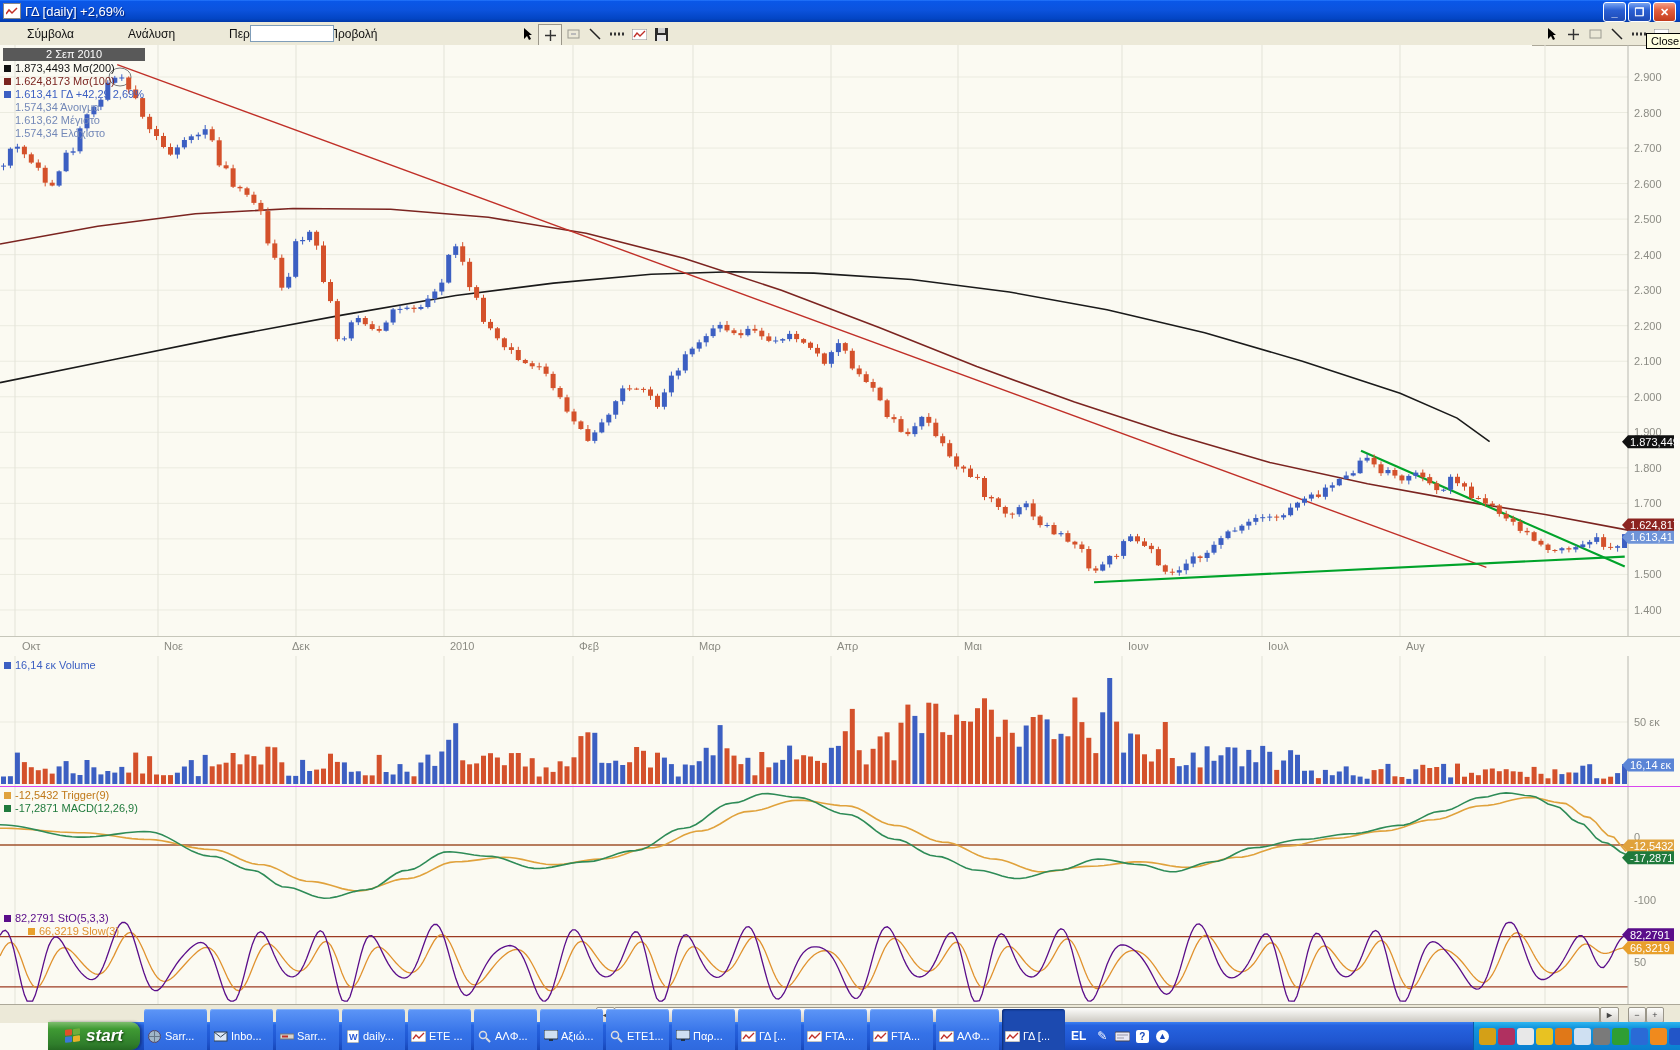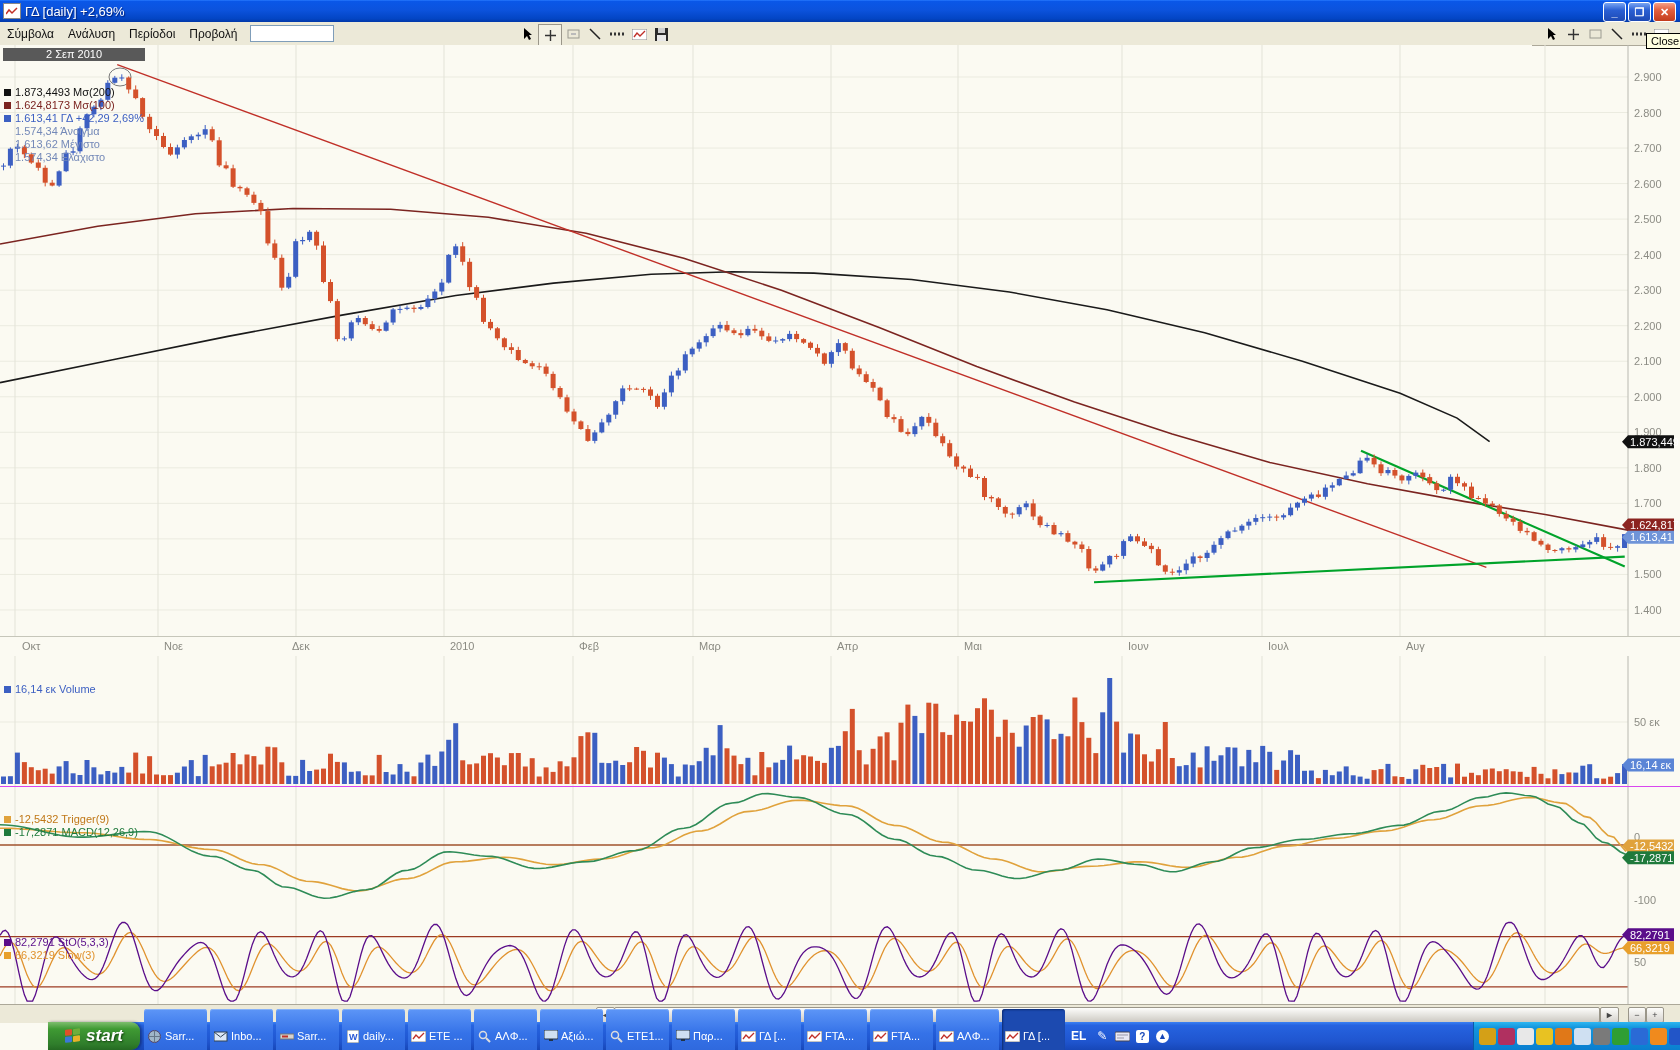--- a/index.html
+++ b/index.html
@@ -14,30 +14,30 @@
     display:flex;align-items:center;justify-content:center;}
   #titletext{font-weight:normal;font-size:13px;text-shadow:1px 1px 1px #00227a;}
   .winbtn{width:21px;height:18px;margin-left:2px;border-radius:3px;border:1px solid #fff;
     color:#fff;font-size:11px;font-weight:bold;display:flex;align-items:center;justify-content:center;
     background:linear-gradient(#79a5f3,#2a5fd3 40%,#1d49b4);}
   .winbtn.close{background:linear-gradient(#f5a088,#e25e3d 40%,#c33c1d);}
   #winbtns{position:absolute;right:4px;top:2px;display:flex;}
   
   #menubar{left:0;top:22px;width:1680px;height:23px;background:#ece9d8;border-bottom:1px solid #aca899;
     display:flex;align-items:center;font-size:12px;color:#111;}
-  .menuitem{padding:3px 7px;}
+  .menuitem{padding:3px 27px;}
   #menuinput{position:absolute;left:250px;top:25px;width:78px;height:15px;border:1px solid #7f9db9;
     background:#fff;font-size:11px;padding:0 2px;}
   .tbico{width:22px;height:20px;display:flex;align-items:center;justify-content:center;color:#333;}
   .tbico.pressed{background:#f3f1e4;border:1px solid #9a968a;}
   #tooltip{left:1646px;top:33px;background:#ffffe1;border:1px solid #000;font-size:11px;
     padding:1px 4px;color:#000;z-index:50;}
   
   .pane{left:0;background:#fbfaf2;}
-  .legendrow{position:absolute;font-size:11px;white-space:nowrap;margin-top:24px;}
+  .legendrow{position:absolute;font-size:11px;white-space:nowrap;}
   .sq{display:inline-block;width:7px;height:7px;margin-right:4px;}
   #datebox{left:3px;top:48px;width:142px;height:13px;background:#595959;color:#fff;
     font-size:11px;text-align:center;line-height:13px;}
   #monthstrip{left:0;top:636px;width:1680px;height:20px;background:#fbfaf2;
     border-top:1px solid #c6c6ba;border-bottom:1px solid #c6c6ba;}
   .monthlbl{position:absolute;top:3px;font-size:11px;color:#8a8a82;}
   #scrollrow{left:0;top:1004px;width:1680px;height:18px;background:#ece9d8;border-top:1px solid #aca899;}
   .sbtn{position:absolute;top:2px;height:14px;background:linear-gradient(#fdfdfb,#d6d3ce);
     border:1px solid #9a968a;border-radius:2px;font-size:9px;color:#444;
     display:flex;align-items:center;justify-content:center;}
@@ -1028,21 +1028,21 @@
         <path d="M0.0,45.0L2.7,39.5L5.4,35.1L8.1,32.2L10.9,31.3L13.6,32.7L16.3,36.4L19.0,42.1L21.7,49.1L24.4,56.7L27.1,64.1L29.8,69.8L32.6,74.3L35.3,76.4L38.0,76.1L40.7,73.5L43.4,69.0L46.1,63.3L48.8,57.0L51.6,50.8L54.3,45.4L57.0,41.1L59.7,38.2L62.4,36.8L65.1,36.7L67.8,37.7L70.5,39.6L73.3,42.1L76.0,45.0L78.7,48.1L81.4,51.2L84.1,54.2L86.8,57.0L89.5,59.5L92.3,61.5L95.0,62.9L97.7,63.4L100.4,62.9L103.1,61.4L105.8,58.6L108.5,54.8L111.2,50.0L114.0,44.6L116.7,38.9L119.4,33.4L122.1,28.6L124.8,24.8L127.5,22.4L130.2,21.5L133.0,22.4L135.7,24.9L138.4,29.0L141.1,34.2L143.8,40.1L146.5,46.4L149.2,52.6L151.9,58.2L154.7,62.9L157.4,66.6L160.1,69.0L162.8,70.2L165.5,70.3L168.2,69.4L170.9,67.7L173.7,65.4L176.4,62.7L179.1,59.8L181.8,56.8L184.5,53.8L187.2,50.8L189.9,47.9L192.6,45.1L195.4,42.5L198.1,40.1L200.8,38.2L203.5,36.8L206.2,36.3L208.9,36.7L211.6,38.2L214.4,40.9L217.1,44.8L219.8,49.7L222.5,55.4L225.2,61.5L227.9,67.4L230.6,72.4L233.3,76.3L236.1,79.0L238.8,79.7L241.5,78.5L244.2,75.3L246.9,70.4L249.6,64.2L252.3,57.5L255.1,50.6L257.8,44.4L260.5,39.2L263.2,35.4L265.9,33.3L268.6,32.7L271.3,33.7L274.0,35.9L276.8,38.9L279.5,42.4L282.2,46.1L284.9,49.7L287.6,52.9L290.3,55.8L293.0,58.0L295.8,59.5L298.5,60.1L301.2,59.8L303.9,58.5L306.6,56.0L309.3,52.6L312.0,48.3L314.7,43.5L317.5,38.7L320.2,34.5L322.9,31.6L325.6,30.5L328.3,31.5L331.0,34.7L333.7,39.9L336.5,46.8L339.2,54.4L341.9,62.0L344.6,68.2L347.3,73.0L350.0,75.8L352.7,76.1L355.4,73.9L358.2,69.6L360.9,63.8L363.6,57.4L366.3,51.0L369.0,45.2L371.7,40.7L374.4,37.7L377.2,36.2L379.9,36.2L382.6,37.5L385.3,39.7L388.0,42.5L390.7,45.6L393.4,48.8L396.1,52.0L398.9,54.9L401.6,57.5L404.3,59.6L407.0,61.1L409.7,61.9L412.4,61.7L415.1,60.4L417.9,58.1L420.6,54.6L423.3,50.3L426.0,45.2L428.7,39.8L431.4,34.6L434.1,29.9L436.8,26.3L439.6,24.1L442.3,23.6L445.0,24.9L447.7,27.9L450.4,32.5L453.1,38.2L455.8,44.7L458.6,51.4L461.3,57.8L464.0,63.5L466.7,68.1L469.4,71.4L472.1,73.4L474.8,73.9L477.5,73.1L480.3,71.3L483.0,68.7L485.7,65.5L488.4,62.0L491.1,58.5L493.8,55.1L496.5,51.9L499.3,48.9L502.0,46.2L504.7,43.9L507.4,41.9L510.1,40.3L512.8,39.1L515.5,38.5L518.2,38.6L521.0,39.4L523.7,41.2L526.4,44.0L529.1,47.7L531.8,52.2L534.5,57.3L537.2,62.8L540.0,68.1L542.7,72.9L545.4,76.7L548.1,79.1L550.8,79.8L553.5,78.7L556.2,75.8L558.9,71.3L561.7,65.4L564.4,58.8L567.1,51.8L569.8,45.2L572.5,39.4L575.2,34.9L577.9,31.9L580.7,30.5L583.4,30.7L586.1,32.3L588.8,35.1L591.5,38.5L594.2,42.3L596.9,46.2L599.6,49.9L602.4,53.2L605.1,56.0L607.8,58.1L610.5,59.5L613.2,60.2L615.9,59.9L618.6,58.7L621.4,56.4L624.1,53.2L626.8,49.2L629.5,44.6L632.2,40.0L634.9,35.7L637.6,32.5L640.3,30.9L643.1,31.3L645.8,33.8L648.5,38.5L651.2,44.8L653.9,52.2L656.6,59.9L659.3,66.6L662.1,71.7L664.8,75.3L667.5,76.3L670.2,74.7L672.9,70.9L675.6,65.3L678.3,58.8L681.0,52.1L683.8,46.0L686.5,41.1L689.2,37.7L691.9,35.9L694.6,35.8L697.3,37.0L700.0,39.3L702.8,42.3L705.5,45.6L708.2,49.0L710.9,52.2L713.6,55.1L716.3,57.6L719.0,59.5L721.7,60.6L724.5,61.0L727.2,60.3L729.9,58.6L732.6,55.9L735.3,52.1L738.0,47.5L740.7,42.5L743.5,37.4L746.2,32.8L748.9,29.0L751.6,26.6L754.3,25.9L757.0,27.0L759.7,30.0L762.4,34.6L765.2,40.5L767.9,47.2L770.6,54.2L773.3,60.9L776.0,66.8L778.7,71.5L781.4,74.6L784.2,76.2L786.9,76.2L789.6,74.7L792.3,72.1L795.0,68.6L797.7,64.6L800.4,60.5L803.1,56.4L805.9,52.6L808.6,49.2L811.3,46.4L814.0,44.0L816.7,42.2L819.4,40.9L822.1,40.0L824.9,39.7L827.6,39.9L830.3,40.7L833.0,42.1L835.7,44.3L838.4,47.2L841.1,50.8L843.8,55.0L846.6,59.7L849.3,64.4L852.0,69.0L854.7,73.0L857.4,76.1L860.1,77.9L862.8,78.2L865.6,76.9L868.3,73.8L871.0,69.3L873.7,63.5L876.4,57.0L879.1,50.1L881.8,43.5L884.5,37.5L887.3,32.8L890.0,29.4L892.7,27.7L895.4,27.6L898.1,29.0L900.8,31.7L903.5,35.2L906.3,39.2L909.0,43.5L911.7,47.5L914.4,51.3L917.1,54.4L919.8,57.0L922.5,58.8L925.2,60.0L928.0,60.3L930.7,59.9L933.4,58.6L936.1,56.4L938.8,53.3L941.5,49.5L944.2,45.2L947.0,40.7L949.7,36.6L952.4,33.3L955.1,31.5L957.8,31.4L960.5,33.4L963.2,37.5L965.9,43.3L968.7,50.5L971.4,58.1L974.1,65.1L976.8,70.6L979.5,74.8L982.2,76.5L984.9,75.7L987.7,72.4L990.4,67.2L993.1,60.8L995.8,53.9L998.5,47.4L1001.2,42.0L1003.9,38.1L1006.6,35.9L1009.4,35.4L1012.1,36.4L1014.8,38.6L1017.5,41.6L1020.2,45.0L1022.9,48.5L1025.6,51.9L1028.4,54.8L1031.1,57.3L1033.8,59.1L1036.5,60.2L1039.2,60.4L1041.9,59.5L1044.6,57.7L1047.3,54.8L1050.1,50.9L1052.8,46.4L1055.5,41.5L1058.2,36.7L1060.9,32.5L1063.6,29.5L1066.3,28.0L1069.1,28.4L1071.8,30.6L1074.5,34.7L1077.2,40.4L1079.9,47.1L1082.6,54.2L1085.3,61.3L1088.0,67.5L1090.8,72.5L1093.5,75.9L1096.2,77.5L1098.9,77.4L1101.6,75.5L1104.3,72.4L1107.0,68.3L1109.8,63.6L1112.5,58.8L1115.2,54.1L1117.9,50.0L1120.6,46.5L1123.3,43.7L1126.0,41.6L1128.7,40.3L1131.5,39.6L1134.2,39.5L1136.9,40.0L1139.6,40.9L1142.3,42.3L1145.0,44.3L1147.7,46.8L1150.5,49.9L1153.2,53.4L1155.9,57.2L1158.6,61.3L1161.3,65.4L1164.0,69.1L1166.7,72.2L1169.4,74.4L1172.2,75.4L1174.9,74.9L1177.6,73.0L1180.3,69.6L1183.0,64.8L1185.7,59.0L1188.4,52.5L1191.2,45.8L1193.9,39.3L1196.6,33.6L1199.3,29.1L1202.0,25.9L1204.7,24.4L1207.4,24.5L1210.1,26.1L1212.9,29.0L1215.6,32.9L1218.3,37.3L1221.0,41.9L1223.7,46.4L1226.4,50.5L1229.1,54.0L1231.9,56.8L1234.6,58.9L1237.3,60.2L1240.0,60.8L1242.7,60.7L1245.4,59.8L1248.1,58.2L1250.8,55.8L1253.6,52.8L1256.3,49.1L1259.0,45.0L1261.7,40.8L1264.4,37.0L1267.1,33.9L1269.8,32.0L1272.6,31.9L1275.3,33.6L1278.0,37.3L1280.7,42.8L1283.4,49.5L1286.1,57.0L1288.8,64.2L1291.5,69.9L1294.3,74.3L1297.0,76.7L1299.7,76.5L1302.4,73.8L1305.1,69.0L1307.8,62.8L1310.5,55.9L1313.3,49.1L1316.0,43.2L1318.7,38.7L1321.4,35.9L1324.1,35.0L1326.8,35.6L1329.5,37.6L1332.2,40.5L1335.0,44.0L1337.7,47.6L1340.4,51.1L1343.1,54.2L1345.8,56.8L1348.5,58.7L1351.2,59.8L1354.0,60.0L1356.7,59.2L1359.4,57.4L1362.1,54.5L1364.8,50.8L1367.5,46.3L1370.2,41.6L1372.9,37.0L1375.7,33.2L1378.4,30.5L1381.1,29.5L1383.8,30.5L1386.5,33.4L1389.2,38.1L1391.9,44.3L1394.7,51.4L1397.4,58.7L1400.1,65.6L1402.8,71.0L1405.5,75.2L1408.2,77.5L1410.9,77.8L1413.6,76.2L1416.4,73.0L1419.1,68.5L1421.8,63.3L1424.5,57.9L1427.2,52.7L1429.9,48.1L1432.6,44.3L1435.4,41.4L1438.1,39.4L1440.8,38.4L1443.5,38.3L1446.2,38.8L1448.9,39.8L1451.6,41.4L1454.3,43.4L1457.1,45.8L1459.8,48.5L1462.5,51.5L1465.2,54.9L1467.9,58.3L1470.6,61.8L1473.3,65.1L1476.1,68.0L1478.8,70.2L1481.5,71.4L1484.2,71.5L1486.9,70.2L1489.6,67.6L1492.3,63.7L1495.0,58.7L1497.8,52.7L1500.5,46.4L1503.2,40.0L1505.9,33.9L1508.6,29.0L1511.3,25.2L1514.0,22.6L1516.8,21.7L1519.5,22.3L1522.2,24.5L1524.9,28.0L1527.6,32.3L1530.3,37.2L1533.0,42.3L1535.7,47.1L1538.5,51.5L1541.2,55.3L1543.9,58.2L1546.6,60.3L1549.3,61.5L1552.0,62.0L1554.7,61.8L1557.5,60.9L1560.2,59.4L1562.9,57.3L1565.6,54.7L1568.3,51.5L1571.0,47.9L1573.7,44.1L1576.4,40.3L1579.2,36.9L1581.9,34.4L1584.6,33.1L1587.3,33.2L1590.0,34.2L1592.7,36.0L1595.4,38.1L1598.2,40.1L1600.9,41.6L1603.6,42.4L1606.3,42.4L1609.0,41.8L1611.7,40.8L1614.4,39.6L1617.1,38.5L1619.9,37.6L1622.6,37.1L1625.3,37.0L1628.0,37.2" fill="none" stroke="#e0922e" stroke-width="1.3"></path>
         <path d="M0.0,24.3L2.7,20.3L5.4,19.3L8.1,21.9L10.9,28.2L13.6,37.7L16.3,49.5L19.0,62.1L21.7,74.0L24.4,83.8L27.1,90.1L29.8,90.1L32.6,90.1L35.3,84.1L38.0,75.0L40.7,64.2L43.4,53.1L46.1,42.9L48.8,34.6L51.6,29.0L54.3,26.1L57.0,26.0L59.7,28.0L62.4,31.7L65.1,36.4L67.8,41.4L70.5,46.4L73.3,51.0L76.0,55.2L78.7,58.9L81.4,62.1L84.1,64.8L86.8,67.0L89.5,68.3L92.3,68.6L95.0,67.7L97.7,65.3L100.4,61.3L103.1,55.8L105.8,48.9L108.5,41.2L111.2,33.2L114.0,25.5L116.7,18.8L119.4,13.9L122.1,11.5L124.8,11.5L127.5,13.5L130.2,18.5L133.0,25.5L135.7,34.0L138.4,43.3L141.1,52.6L143.8,61.3L146.5,68.7L149.2,74.4L151.9,78.1L154.7,79.7L157.4,79.5L160.1,77.6L162.8,74.5L165.5,70.5L168.2,66.1L170.9,61.6L173.7,57.3L176.4,53.2L179.1,49.5L181.8,46.2L184.5,43.1L187.2,40.2L189.9,37.6L192.6,35.2L195.4,33.2L198.1,31.8L200.8,31.3L203.5,32.0L206.2,34.2L208.9,38.1L211.6,43.6L214.4,50.5L217.1,58.6L219.8,67.2L222.5,75.6L225.2,82.9L227.9,88.4L230.6,90.1L233.3,90.1L236.1,88.5L238.8,82.5L241.5,74.0L244.2,63.8L246.9,53.0L249.6,42.5L252.3,33.4L255.1,26.5L257.8,22.2L260.5,20.7L263.2,22.1L265.9,25.7L268.6,30.9L271.3,37.1L274.0,43.5L276.8,49.5L279.5,54.8L282.2,59.1L284.9,62.4L287.6,64.6L290.3,65.7L293.0,65.8L295.8,64.8L298.5,62.5L301.2,58.8L303.9,53.7L306.6,47.4L309.3,40.2L312.0,33.0L314.7,26.5L317.5,21.8L320.2,19.8L322.9,21.3L325.6,26.4L328.3,34.9L331.0,46.1L333.7,58.6L336.5,70.9L339.2,81.5L341.9,89.0L344.6,90.1L347.3,90.1L350.0,85.8L352.7,77.0L355.4,66.1L358.2,54.4L360.9,43.5L363.6,34.5L366.3,28.2L369.0,24.9L371.7,24.7L374.4,27.0L377.2,31.1L379.9,36.3L382.6,41.9L385.3,47.4L388.0,52.4L390.7,56.7L393.4,60.3L396.1,63.2L398.9,65.4L401.6,66.7L404.3,67.2L407.0,66.5L409.7,64.4L412.4,61.0L415.1,56.0L417.9,49.7L420.6,42.5L423.3,34.8L426.0,27.3L428.7,20.8L431.4,16.0L434.1,13.4L436.8,13.5L439.6,16.4L442.3,21.8L445.0,29.5L447.7,38.7L450.4,48.6L453.1,58.5L455.8,67.6L458.6,75.1L461.3,80.5L464.0,83.7L466.7,84.5L469.4,83.2L472.1,80.1L474.8,75.7L477.5,70.4L480.3,64.8L483.0,59.3L485.7,54.2L488.4,49.8L491.1,46.0L493.8,42.9L496.5,40.4L499.3,38.4L502.0,36.8L504.7,35.6L507.4,34.8L510.1,34.5L512.8,35.0L515.5,36.3L518.2,38.8L521.0,42.5L523.7,47.6L526.4,53.7L529.1,60.8L531.8,68.3L534.5,75.6L537.2,82.0L540.0,87.0L542.7,89.8L545.4,90.1L548.1,87.6L550.8,82.4L553.5,74.9L556.2,65.5L558.9,55.1L561.7,44.7L564.4,35.1L567.1,27.3L569.8,21.7L572.5,18.9L575.2,18.8L577.9,21.2L580.7,25.7L583.4,31.5L586.1,38.1L588.8,44.7L591.5,50.7L594.2,55.9L596.9,60.0L599.6,63.0L602.4,64.9L605.1,65.8L607.8,65.7L610.5,64.6L613.2,62.4L615.9,59.0L618.6,54.3L621.4,48.5L624.1,41.8L626.8,34.9L629.5,28.5L632.2,23.4L634.9,20.8L637.6,21.2L640.3,25.1L643.1,32.5L645.8,42.8L648.5,54.9L651.2,67.4L653.9,78.6L656.6,87.1L659.3,90.1L662.1,90.1L664.8,87.8L667.5,79.8L670.2,69.1L672.9,57.2L675.6,45.6L678.3,35.7L681.0,28.4L683.8,24.4L686.5,23.6L689.2,25.6L691.9,29.8L694.6,35.3L697.3,41.4L700.0,47.4L702.8,52.8L705.5,57.3L708.2,60.9L710.9,63.6L713.6,65.4L716.3,66.3L719.0,66.2L721.7,64.8L724.5,62.2L727.2,58.1L729.9,52.6L732.6,46.0L735.3,38.7L738.0,31.4L740.7,24.7L743.5,19.4L746.2,16.2L748.9,15.7L751.6,18.1L754.3,23.3L757.0,31.0L759.7,40.5L762.4,51.0L765.2,61.5L767.9,71.1L770.6,79.0L773.3,84.6L776.0,87.6L778.7,88.0L781.4,85.9L784.2,81.7L786.9,76.1L789.6,69.6L792.3,62.8L795.0,56.3L797.7,50.5L800.4,45.7L803.1,41.9L805.9,39.2L808.6,37.3L811.3,36.2L814.0,35.8L816.7,35.8L819.4,36.2L822.1,37.1L824.9,38.5L827.6,40.6L830.3,43.5L833.0,47.3L835.7,52.0L838.4,57.5L841.1,63.7L843.8,70.0L846.6,76.1L849.3,81.3L852.0,85.3L854.7,87.3L857.4,87.1L860.1,84.4L862.8,79.3L865.6,72.0L868.3,63.1L871.0,53.2L873.7,43.1L876.4,33.7L879.1,25.8L881.8,19.9L884.5,16.5L887.3,15.8L890.0,17.6L892.7,21.7L895.4,27.3L898.1,34.0L900.8,41.0L903.5,47.7L906.3,53.6L909.0,58.4L911.7,62.0L914.4,64.4L917.1,65.7L919.8,66.0L922.5,65.4L925.2,64.0L928.0,61.6L930.7,58.3L933.4,53.9L936.1,48.6L938.8,42.5L941.5,36.0L944.2,29.9L947.0,24.9L949.7,22.0L952.4,21.7L955.1,24.8L957.8,31.2L960.5,40.5L963.2,51.9L965.9,64.1L968.7,75.7L971.4,85.0L974.1,90.1L976.8,90.1L979.5,89.7L982.2,82.7L984.9,72.6L987.7,60.8L990.4,48.7L993.1,38.0L995.8,29.6L998.5,24.5L1001.2,22.7L1003.9,24.1L1006.6,28.1L1009.4,33.6L1012.1,40.0L1014.8,46.4L1017.5,52.2L1020.2,57.1L1022.9,60.9L1025.6,63.7L1028.4,65.4L1031.1,66.0L1033.8,65.6L1036.5,63.9L1039.2,61.0L1041.9,56.7L1044.6,51.1L1047.3,44.4L1050.1,37.3L1052.8,30.2L1055.5,24.1L1058.2,19.8L1060.9,17.8L1063.6,18.7L1066.3,22.7L1069.1,29.6L1071.8,38.7L1074.5,49.3L1077.2,60.3L1079.9,70.8L1082.6,79.7L1085.3,86.1L1088.0,89.8L1090.8,90.1L1093.5,88.0L1096.2,83.3L1098.9,76.7L1101.6,69.1L1104.3,61.2L1107.0,53.6L1109.8,47.0L1112.5,41.7L1115.2,37.7L1117.9,35.2L1120.6,34.0L1123.3,33.8L1126.0,34.4L1128.7,35.6L1131.5,37.2L1134.2,39.2L1136.9,41.5L1139.6,44.2L1142.3,47.5L1145.0,51.3L1147.7,55.7L1150.5,60.6L1153.2,65.8L1155.9,71.0L1158.6,75.8L1161.3,79.8L1164.0,82.4L1166.7,83.3L1169.4,82.1L1172.2,78.8L1174.9,73.4L1177.6,66.1L1180.3,57.4L1183.0,47.9L1185.7,38.3L1188.4,29.4L1191.2,22.0L1193.9,16.5L1196.6,13.4L1199.3,12.9L1202.0,14.9L1204.7,19.0L1207.4,24.9L1210.1,31.9L1212.9,39.2L1215.6,46.4L1218.3,52.9L1221.0,58.2L1223.7,62.3L1226.4,65.0L1229.1,66.5L1231.9,66.8L1234.6,66.3L1237.3,64.9L1240.0,62.9L1242.7,60.2L1245.4,56.7L1248.1,52.5L1250.8,47.5L1253.6,41.9L1256.3,36.1L1259.0,30.6L1261.7,26.0L1264.4,23.2L1267.1,22.9L1269.8,25.5L1272.6,31.2L1275.3,39.8L1278.0,50.4L1280.7,62.2L1283.4,73.6L1286.1,83.2L1288.8,89.9L1291.5,90.1L1294.3,90.1L1297.0,85.0L1299.7,75.7L1302.4,64.3L1305.1,52.1L1307.8,40.7L1310.5,31.4L1313.3,25.1L1316.0,22.3L1318.7,22.8L1321.4,26.1L1324.1,31.5L1326.8,38.0L1329.5,44.7L1332.2,50.9L1335.0,56.3L1337.7,60.5L1340.4,63.4L1343.1,65.2L1345.8,65.9L1348.5,65.4L1351.2,63.7L1354.0,60.8L1356.7,56.5L1359.4,50.9L1362.1,44.4L1364.8,37.4L1367.5,30.6L1370.2,24.8L1372.9,20.8L1375.7,19.5L1378.4,21.1L1381.1,26.0L1383.8,33.8L1386.5,43.7L1389.2,55.0L1391.9,66.3L1394.7,76.5L1397.4,84.7L1400.1,89.9L1402.8,90.1L1405.5,90.1L1408.2,85.8L1410.9,78.9L1413.6,70.5L1416.4,61.5L1419.1,52.7L1421.8,45.0L1424.5,38.7L1427.2,34.3L1429.9,31.6L1432.6,30.7L1435.4,31.1L1438.1,32.6L1440.8,34.9L1443.5,37.6L1446.2,40.5L1448.9,43.7L1451.6,47.0L1454.3,50.4L1457.1,54.2L1459.8,58.2L1462.5,62.4L1465.2,66.6L1467.9,70.7L1470.6,74.2L1473.3,76.8L1476.1,78.2L1478.8,77.9L1481.5,75.8L1484.2,71.7L1486.9,65.8L1489.6,58.4L1492.3,49.8L1495.0,40.7L1497.8,31.8L1500.5,23.8L1503.2,17.2L1505.9,12.6L1508.6,11.5L1511.3,11.5L1514.0,13.5L1516.8,18.3L1519.5,24.8L1522.2,32.3L1524.9,40.1L1527.6,47.7L1530.3,54.6L1533.0,60.2L1535.7,64.4L1538.5,67.1L1541.2,68.5L1543.9,68.5L1546.6,67.6L1549.3,66.0L1552.0,63.7L1554.7,61.0L1557.5,57.8L1560.2,54.1L1562.9,50.0L1565.6,45.3L1568.3,40.3L1571.0,35.2L1573.7,30.6L1576.4,26.8L1579.2,24.7L1581.9,24.7L1584.6,27.1L1587.3,31.4L1590.0,37.1L1592.7,43.4L1595.4,49.3L1598.2,53.9L1600.9,56.4L1603.6,56.5L1606.3,53.3L1609.0,49.6L1611.7,44.7L1614.4,38.8L1617.1,33.4L1619.9,29.0L1622.6,26.0L1625.3,24.3L1628.0,23.8" fill="none" stroke="#5a0d8a" stroke-width="1.3"></path>
         <text x="1634" y="54.8" font-size="11" fill="#8c8c84">50</text>
         <polygon points="1622,23.814672399999992 1628,17.314672399999992 1674,17.314672399999992 1674,30.314672399999992 1628,30.314672399999992" fill="#5a0d8a"></polygon>
         <text x="1630" y="27.814672399999992" font-size="11" fill="#fff">82,2791</text>
         <polygon points="1622,36.81467239999999 1628,30.314672399999992 1674,30.314672399999992 1674,43.31467239999999 1628,43.31467239999999" fill="#e8a02c"></polygon>
         <text x="1630" y="40.81467239999999" font-size="11" fill="#fff">66,3219</text>
       </svg>
   </div>
   <div class="legendrow" style="left:4px;top:912px;color:#5a0d8a;"><span class="sq" style="background:#5a0d8a;"></span><span>82,2791 StO(5,3,3)</span></div>
-  <div class="legendrow" style="left:4px;top:925px;color:#e0922e;"><span class="sq" style="background:#e8a02c;"></span><span>66,3219 Slow(3)</span></div>
+  <div class="legendrow" style="left:4px;top:925px;color:#e0922e;padding-left:24px;"><span class="sq" style="background:#e8a02c;"></span><span>66,3219 Slow(3)</span></div>
 
   <div id="scrollrow" class="abs">
     <div class="sbtn" style="left:596px;width:17px;">◄</div>
     <div id="sthumb"></div>
     <div class="sbtn" style="left:1600px;width:17px;">►</div>
     <div class="sbtn" style="left:1628px;width:16px;">−</div>
     <div class="sbtn" style="left:1646px;width:16px;">+</div>
   </div>
 
   <div id="taskbar" class="abs">

